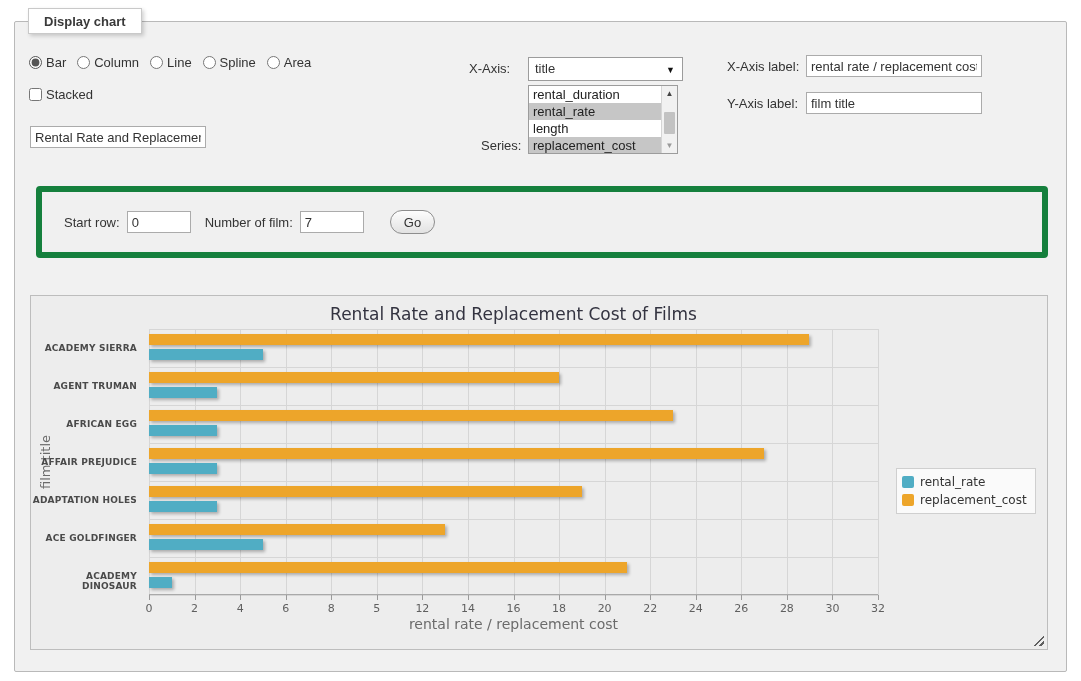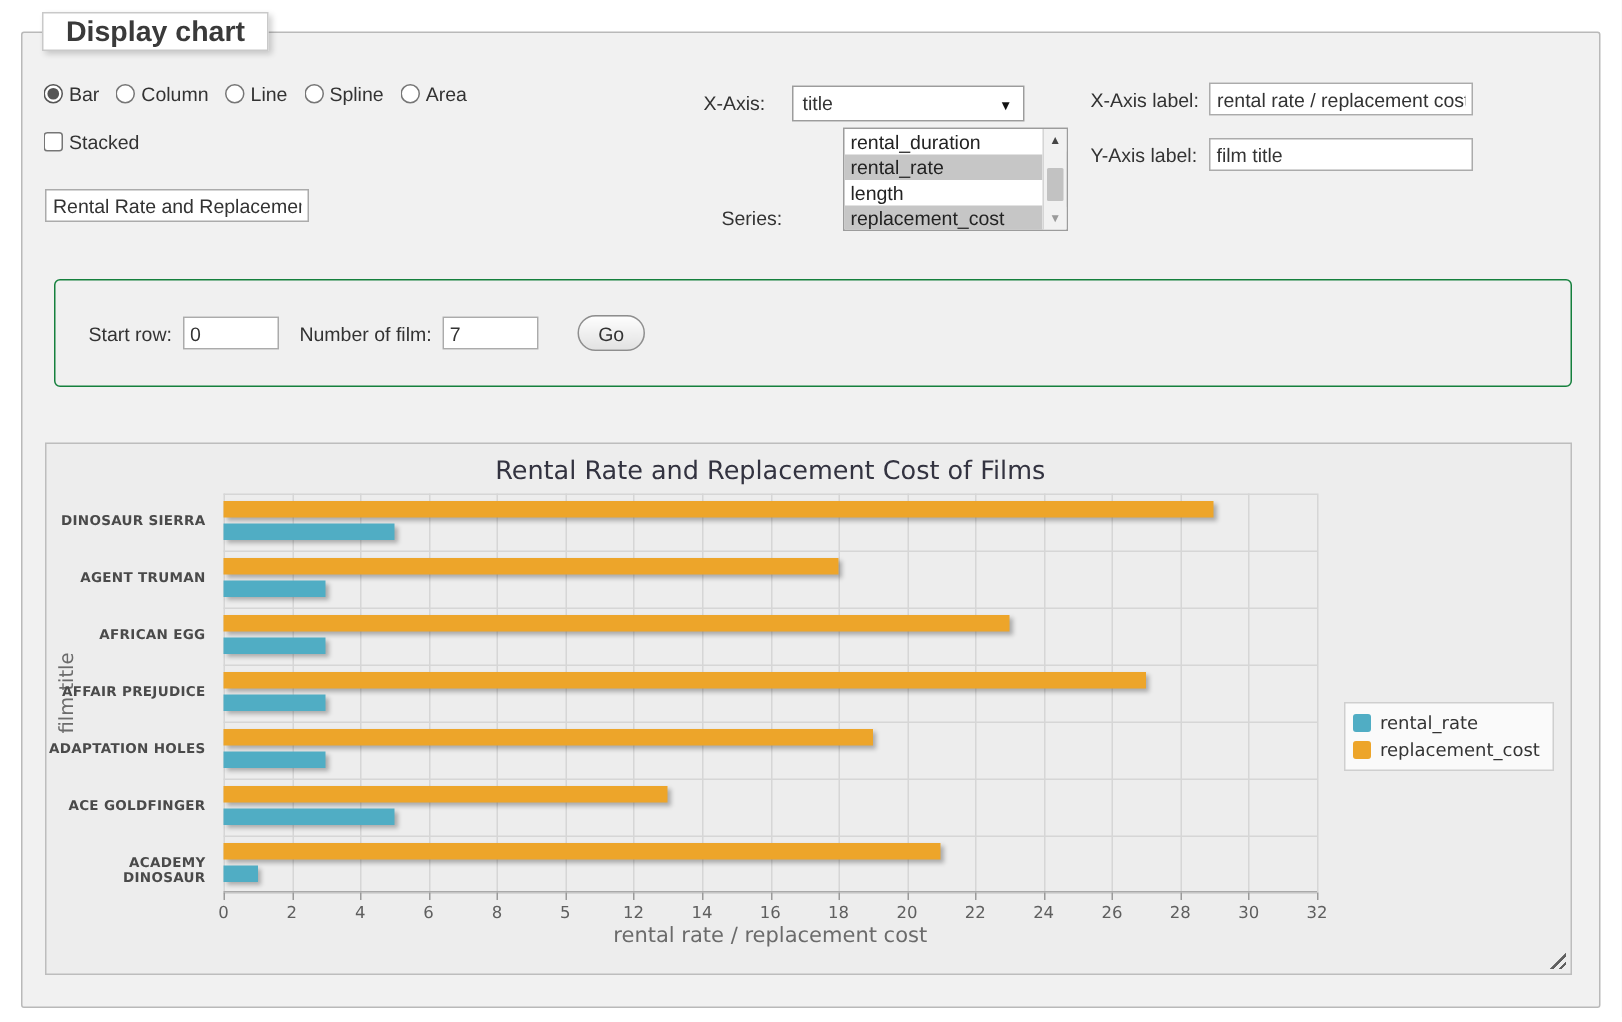--- a/index.html
+++ b/index.html
@@ -4,54 +4,54 @@
 <style>
   * { margin:0; padding:0; box-sizing:border-box; }
   body { background:#fff; font-family:"Liberation Sans", sans-serif; }
   .page { position:relative; width:1081px; height:681px; background:#fff; overflow:hidden; }
 
   
   .fieldset-box { position:absolute; left:14px; top:21px; width:1053px; height:651px;
     background:#f1f1f1; border:1px solid #b9b9b9; border-radius:2px; }
   .legend-box { position:absolute; left:28px; top:8px; height:26px; padding:4px 15px;
     background:#fff; border:1px solid #c9c9c9; box-shadow:2px 2px 4px rgba(0,0,0,0.18);
-    font-size:19px; font-weight:bold; color:#3a3a3a; z-index:5; line-height:17px; }
+    font-size:13px; font-weight:bold; color:#3a3a3a; z-index:5; line-height:17px; }
 
   
   .ctl-label { position:absolute; font-size:13px; color:#333; }
   .radio-row { position:absolute; left:29px; top:55px; display:flex; align-items:center; gap:4px;
     font-size:13px; color:#333; }
   .radio-row label { margin-right:7px; display:flex; align-items:center; gap:4px; }
   .check-row { position:absolute; left:29px; top:87px; display:flex; align-items:center; gap:4px;
     font-size:13px; color:#333; }
   input[type="radio"], input[type="checkbox"] { width:13px; height:13px; accent-color:#555; margin:0; }
   .text-input { position:absolute; height:22px; border:1px solid #ababab; background:#fff;
     font-size:13px; color:#333; padding:1px 4px; font-family:"Liberation Sans", sans-serif; }
   .select-box { position:absolute; left:528px; top:57px; width:155px; height:24px;
     border:1px solid #9c9c9c; background:#fff; font-size:13px; color:#333;
     padding:3px 6px; cursor:default; }
   .select-box .arrow { position:absolute; right:7px; top:7px; font-size:9px; color:#111; }
 
   
   .listbox { position:absolute; left:528px; top:85px; width:150px; height:69px;
-    border:1px solid #9c9c9c; background:#fff; display:flex; overflow:hidden;margin-left:34px; }
+    border:1px solid #9c9c9c; background:#fff; display:flex; overflow:hidden; }
   .listbox .options { flex:1 1 auto; }
   .listbox .option { height:17px; line-height:17px; font-size:13px; color:#222; padding:0 4px;
     white-space:nowrap; }
   .listbox .option.selected { background:#c6c6c6; }
   .listbox .scrollbar { flex:0 0 16px; background:#f1f1f1; border-left:1px solid #d5d5d5;
     display:flex; flex-direction:column; }
   .sb-btn { height:15px; display:flex; align-items:center; justify-content:center;
     font-size:8px; color:#444; background:#f1f1f1; }
   .sb-btn.down { margin-top:auto; color:#9a9a9a; }
   .sb-thumb { margin:11px 2px 0 2px; height:22px; background:#c2c2c2; border-radius:1px; }
 
   
   .pager-panel { position:absolute; left:36px; top:186px; width:1012px; height:72px;
-    background:#f0f0f0; border:1px solid #15803d; border-radius:4px;
+    background:#f0f0f0; border:6px solid #15803d; border-radius:4px;
     display:flex; align-items:center; padding-left:22px; }
   .pager-panel .plabel { font-size:13px; color:#333; margin-right:7px; }
   .pager-input { width:64px; height:22px; border:1px solid #ababab; background:#fff;
     font-size:13px; color:#333; padding:1px 4px; margin-right:14px;
     font-family:"Liberation Sans", sans-serif; }
   .go-button { height:24px; padding:0 13px; margin-left:12px; font-size:13px; color:#333;
     border:1px solid #8e8e8e; border-radius:12px;
     background:linear-gradient(#fdfdfd,#e2e2e2); cursor:pointer;
     font-family:"Liberation Sans", sans-serif; }
 
@@ -155,21 +155,21 @@
     <input class="pager-input" value="0" style="">
     <span class="plabel">Number of film:</span>
     <input class="pager-input" value="7" style="">
     <button class="go-button">Go</button>
   </div>
 
   <div class="chart-panel">
     <div class="chart-title">Rental Rate and Replacement Cost of Films</div>
     <div class="y-axis-title">film title</div>
     <div class="cat-labels" id="cat-labels">
-        <div class="cat-label" style="top: 14px;">DINOSAUR SIERRA</div>
+        <div class="cat-label" style="top: 14px;">ACADEMY SIERRA</div>
         <div class="cat-label" style="top: 52px;">AGENT TRUMAN</div>
         <div class="cat-label" style="top: 90px;">AFRICAN EGG</div>
         <div class="cat-label" style="top: 128px;">AFFAIR PREJUDICE</div>
         <div class="cat-label" style="top: 166px;">ADAPTATION HOLES</div>
         <div class="cat-label" style="top: 204px;">ACE GOLDFINGER</div>
         <div class="cat-label" style="top: 242px;">ACADEMY DINOSAUR</div>
       </div>
     <div class="plot" id="plot">
         <div class="gridline-v" style="left: 0%;"></div>
         <div class="gridline-v" style="left: 6.25%;"></div>

